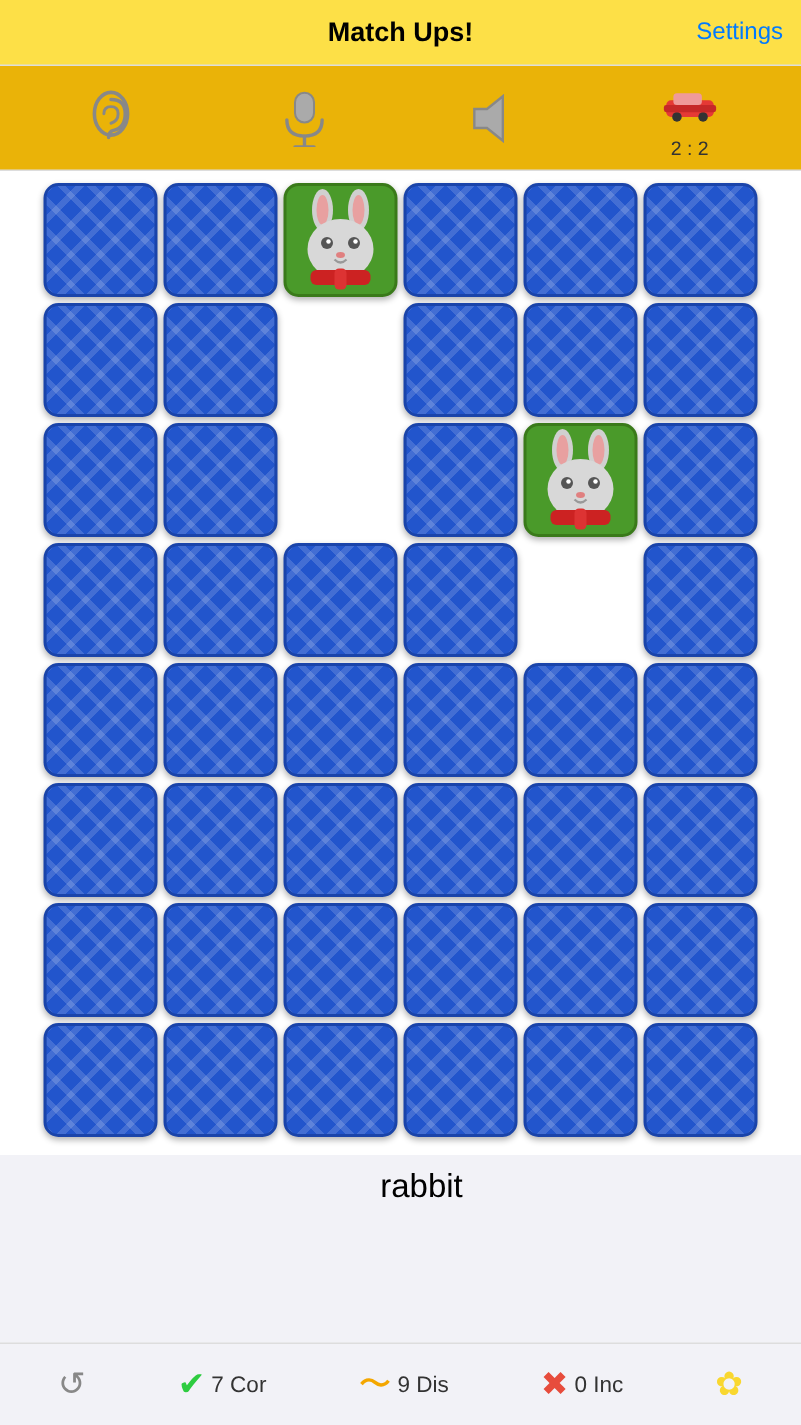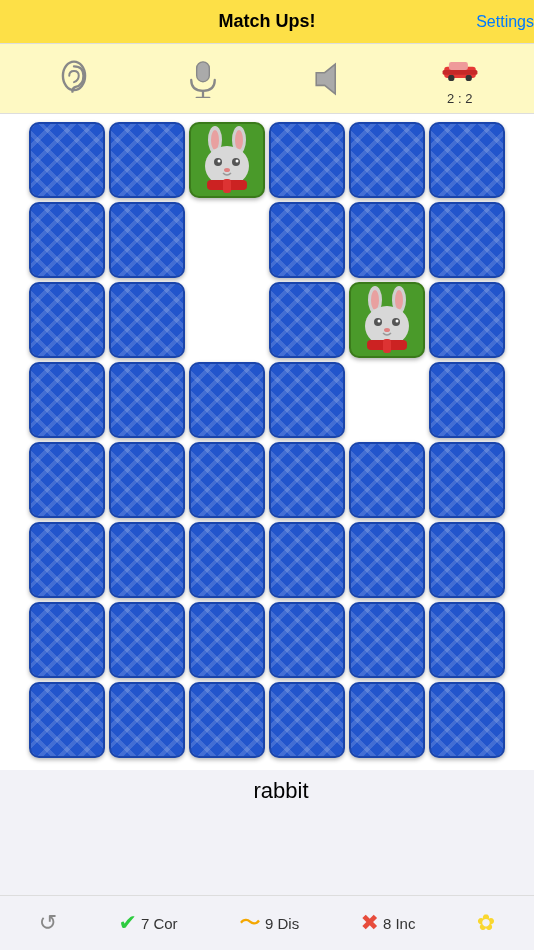--- a/index.html
+++ b/index.html
@@ -22,30 +22,30 @@
       border-bottom: 1px solid #ddd;
       position: relative;
     }
     #header-title {
       font-size: 18px;
       font-weight: bold;
       color: #000;
     }
     #settings-btn {
       position: absolute;
-      right: 0;
+      right: 12px;
       font-size: 16px;
       color: #007aff;
       cursor: pointer;
     }
 
     
     #toolbar {
       height: 70px;
-      background: #fef9c3;
+      background: #eab308;
       display: flex;
       align-items: center;
       justify-content: space-around;
       padding: 0 10px;
       border-bottom: 1px solid #ddd;
     }
     .toolbar-icon {
       display: flex;
       flex-direction: column;
       align-items: center;
@@ -345,18 +345,18 @@
   <div class="bottom-item">
     <span class="icon-check">✔</span>
     <span>7 Cor</span>
   </div>
   <div class="bottom-item">
     <span class="icon-fire">〜</span>
     <span>9 Dis</span>
   </div>
   <div class="bottom-item">
     <span class="icon-x">✖</span>
-    <span>8 Inc</span>
+    <span>0 Inc</span>
   </div>
   <div class="bottom-item">
     <span class="icon-flower">✿</span>
   </div>
 </div>
 
 </body></html>

